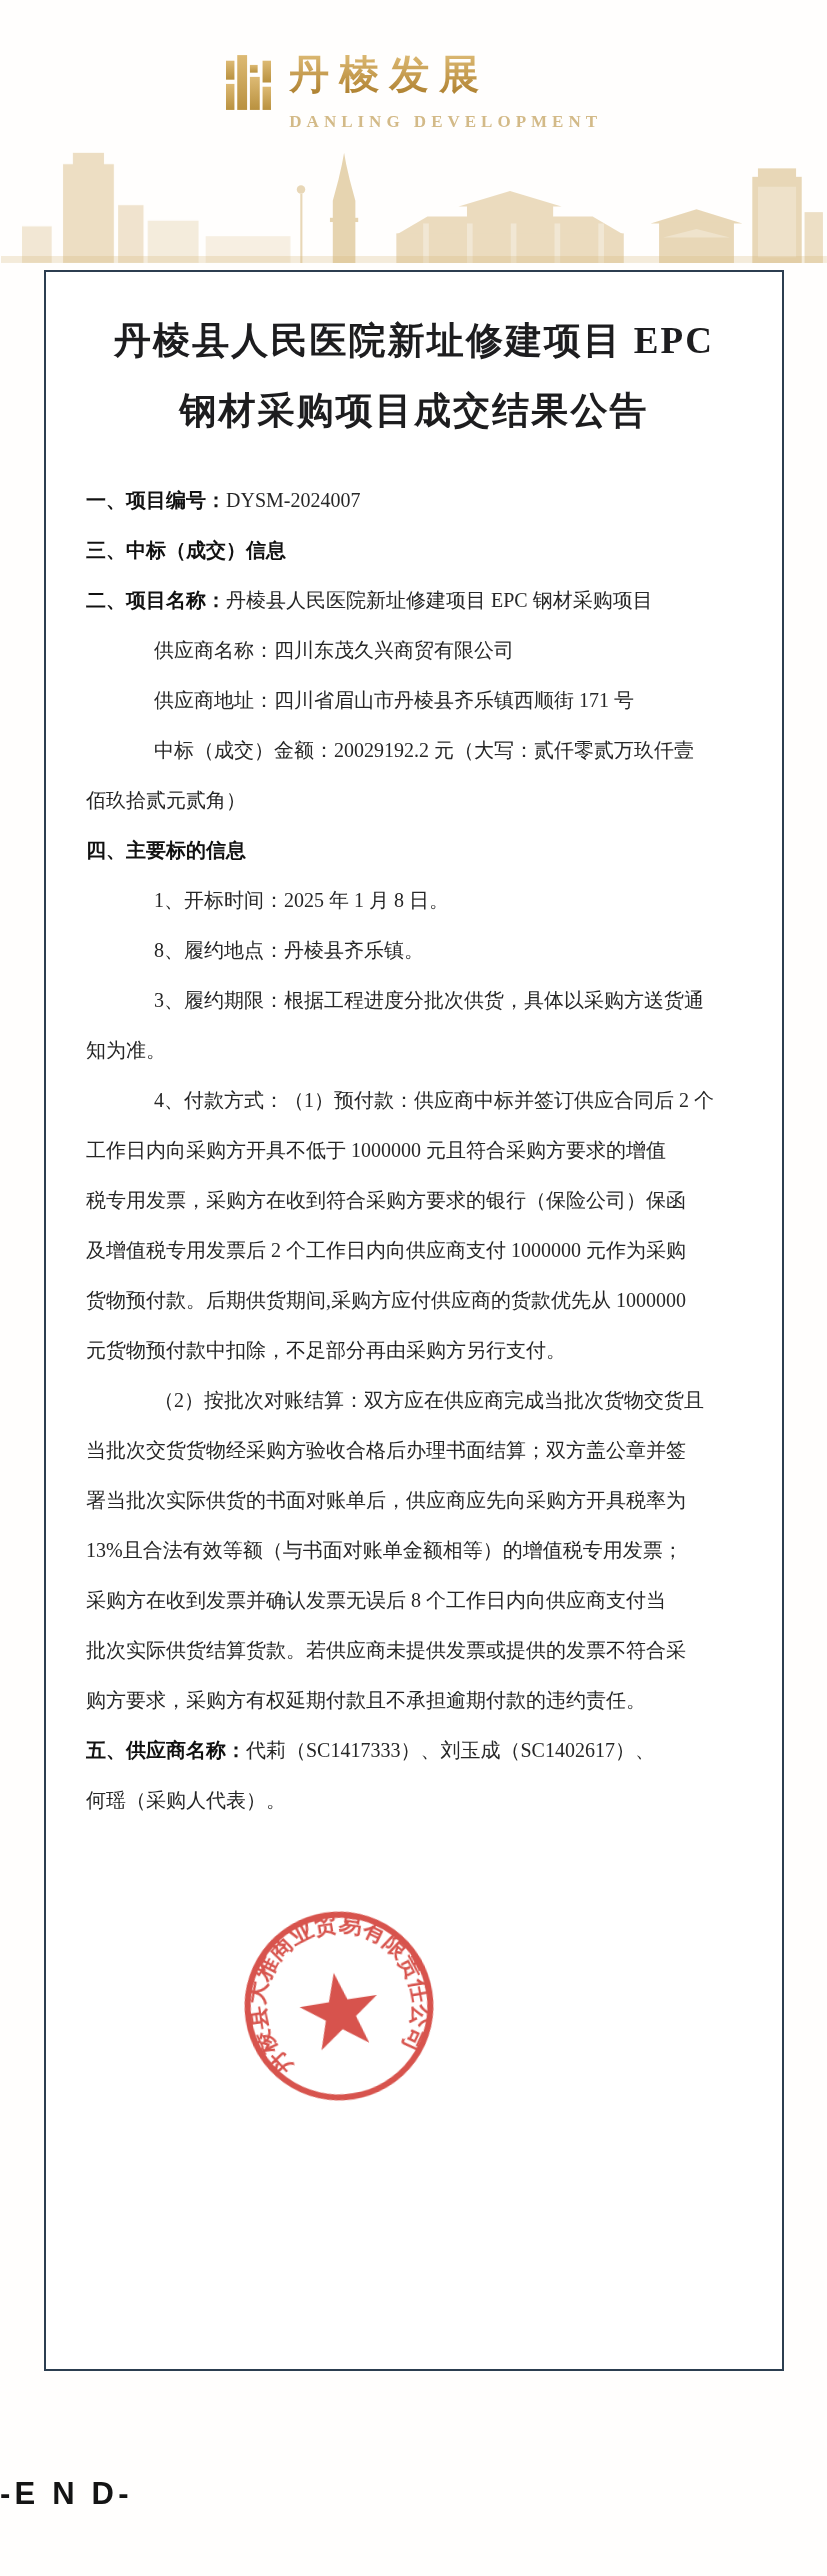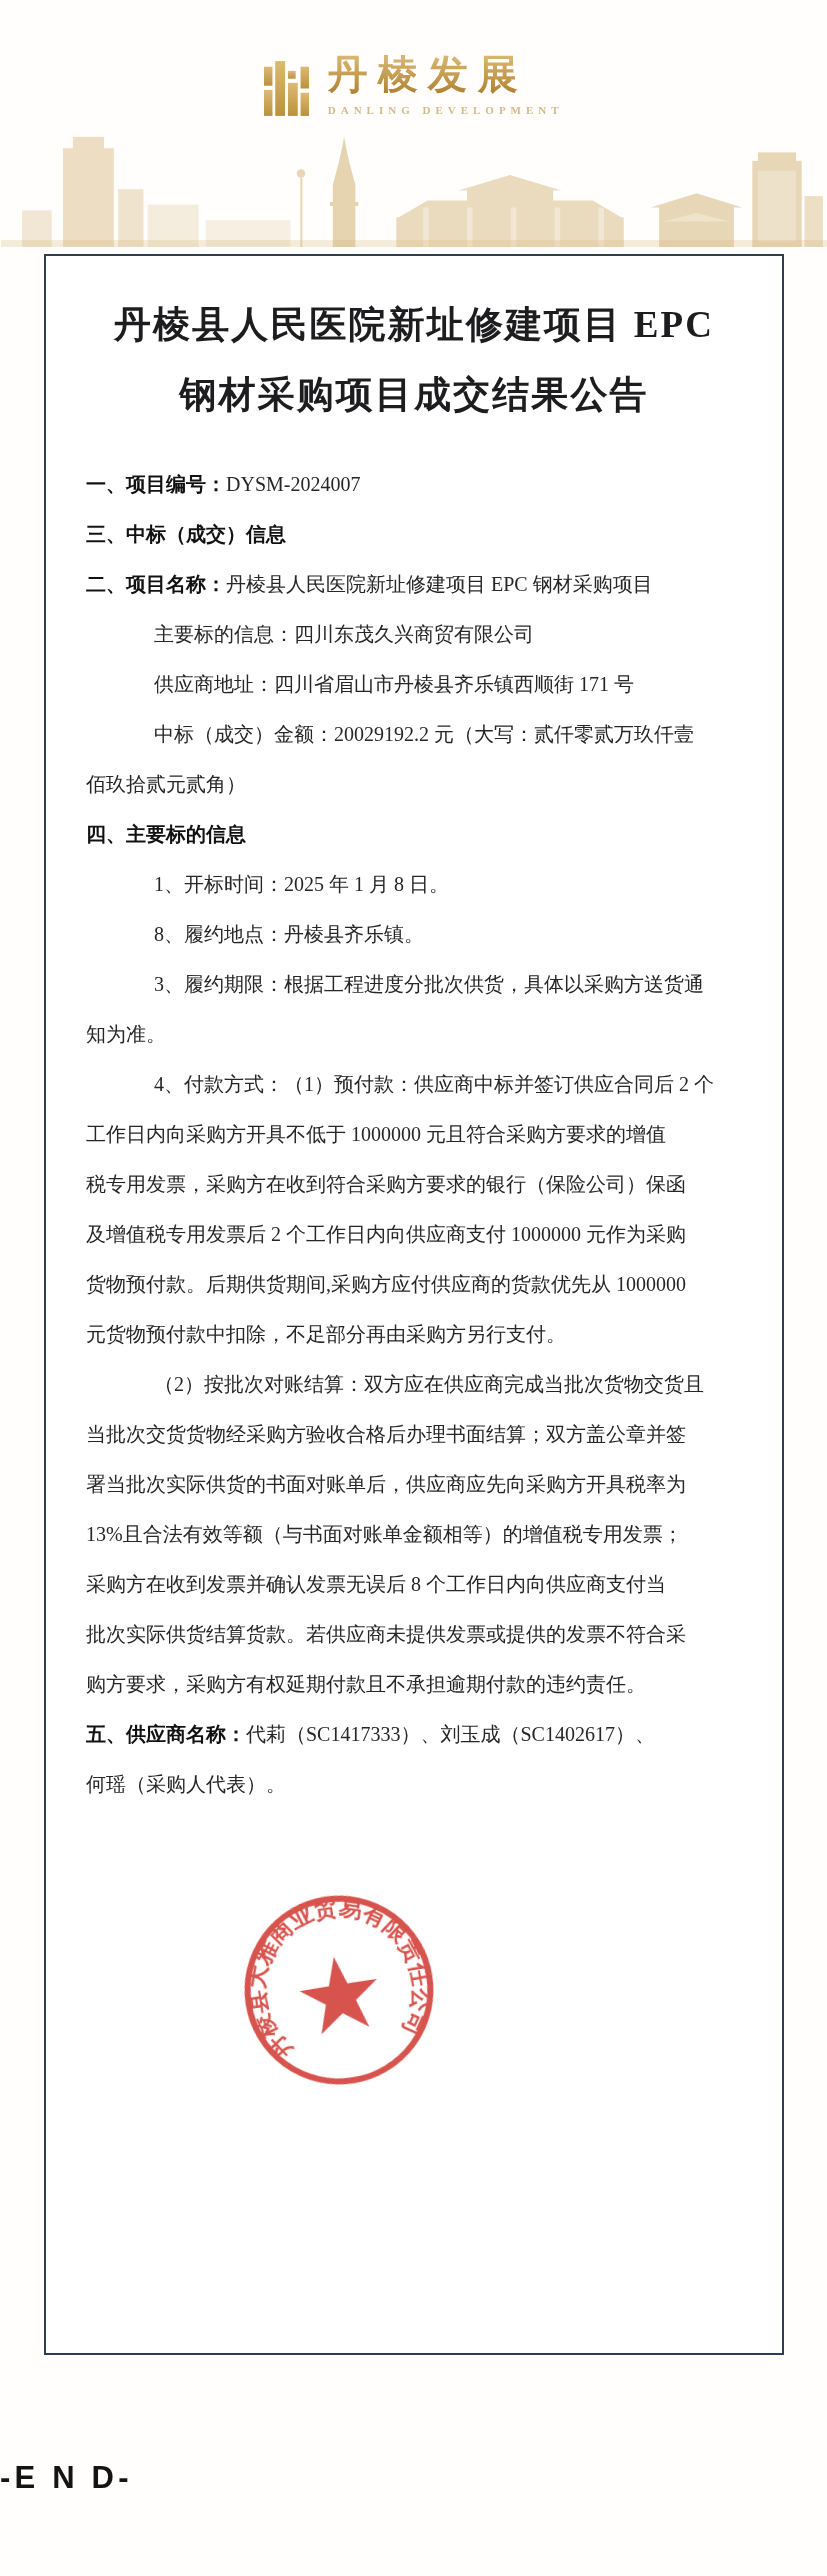--- a/index.html
+++ b/index.html
@@ -3,29 +3,29 @@
 <meta charset="utf-8">
 <style>
   html,body{margin:0;padding:0;background:#ffffff;}
   .page{
     width:828px;height:2576px;margin:0 auto;background:#fffefd;
     font-family:"Liberation Serif","DejaVu Serif",serif;
     position:relative;overflow:hidden;
   }
   
   .brand{padding-top:55px;}
-  .logo-row{display:flex;align-items:flex-end;justify-content:center;gap:18.4px;width:fit-content;margin:0 auto;}
+  .logo-row{display:flex;align-items:flex-start;justify-content:center;gap:18.4px;width:fit-content;margin:0 auto;}
   .logo-mark{display:block;}
   .logo-cn{
     font-size:40px;font-weight:700;letter-spacing:10px;line-height:1;
     background:linear-gradient(180deg,#dbb872 0%,#c49a4d 55%,#ad8030 100%);
     -webkit-background-clip:text;background-clip:text;color:transparent;
   }
   .logo-en{
-    margin-top:9px;font-size:11px;letter-spacing:5px;color:#d3ba88;font-weight:600;
+    margin-top:17px;font-size:17px;letter-spacing:5px;color:#d3ba88;font-weight:600;
   }
   .skyline{display:block;width:828px;height:113px;margin-top:18.4px;}
   
   .card{
     box-sizing:border-box;width:740px;height:2101px;margin:7px auto 16px;
     background:#ffffff;border:2.8px solid #2c3e50;position:relative;
     padding:50px 40px 0 40px;
   }
   .doc-title{
     text-align:center;font-size:37px;font-weight:700;color:#1d1d1f;
@@ -135,21 +135,21 @@
   </header>
 
   <main class="card">
     <div class="doc-title t1">丹棱县人民医院新址修建项目 EPC</div>
     <div class="doc-title t2">钢材采购项目成交结果公告</div>
 
     <div class="doc-body">
       <div class="line"><span class="lbl">一、项目编号：</span><span>DYSM-2024007</span></div>
       <div class="line"><span class="lbl">三、中标（成交）信息</span><span></span></div>
       <div class="line"><span class="lbl">二、项目名称：</span><span>丹棱县人民医院新址修建项目 EPC 钢材采购项目</span></div>
-      <div class="line ind"><span class="lbl"></span><span>主要标的信息：四川东茂久兴商贸有限公司</span></div>
+      <div class="line ind"><span class="lbl"></span><span>供应商名称：四川东茂久兴商贸有限公司</span></div>
       <div class="line ind"><span class="lbl"></span><span>供应商地址：四川省眉山市丹棱县齐乐镇西顺街 171 号</span></div>
       <div class="line ind"><span class="lbl"></span><span>中标（成交）金额：20029192.2 元（大写：贰仟零贰万玖仟壹</span></div>
       <div class="line"><span class="lbl"></span><span>佰玖拾贰元贰角）</span></div>
       <div class="line"><span class="lbl">四、主要标的信息</span><span></span></div>
       <div class="line ind"><span class="lbl"></span><span>1、开标时间：2025 年 1 月 8 日。</span></div>
       <div class="line ind"><span class="lbl"></span><span>8、履约地点：丹棱县齐乐镇。</span></div>
       <div class="line ind"><span class="lbl"></span><span>3、履约期限：根据工程进度分批次供货，具体以采购方送货通</span></div>
       <div class="line"><span class="lbl"></span><span>知为准。</span></div>
       <div class="line ind"><span class="lbl"></span><span>4、付款方式：（1）预付款：供应商中标并签订供应合同后 2 个</span></div>
       <div class="line"><span class="lbl"></span><span>工作日内向采购方开具不低于 1000000 元且符合采购方要求的增值</span></div>

